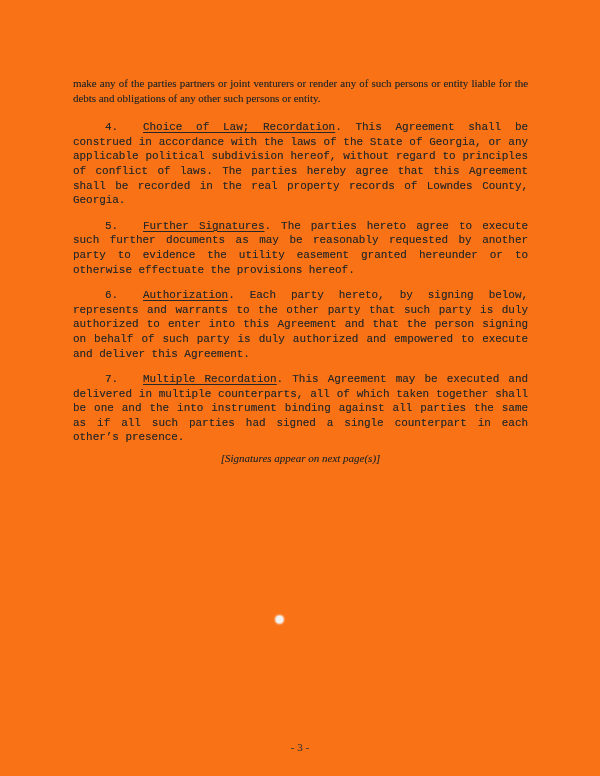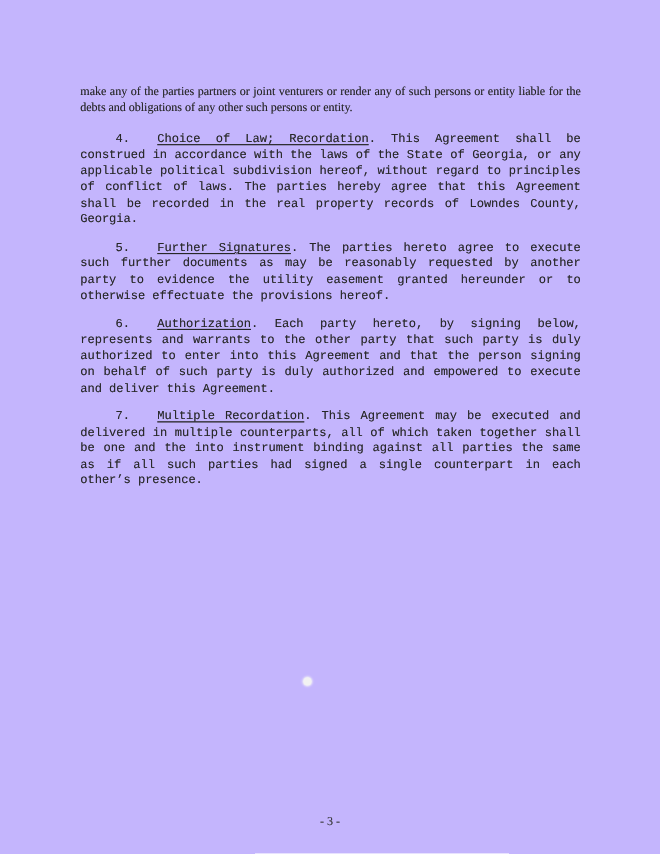--- a/index.html
+++ b/index.html
@@ -4,21 +4,21 @@
 <style>
   html, body {
     margin: 0;
     padding: 0;
     background: #ffffff;
   }
   .page {
     position: relative;
     width: 600px;
     height: 776px;
-    background: #c4b5fd;
+    background: #f97316;
     overflow: hidden;
     font-family: "Liberation Serif", "DejaVu Serif", serif;
     color: #272727;
   }
   .content {
     position: absolute;
     left: 73px;
     top: 76px;
     width: 455px;
   }
@@ -97,18 +97,19 @@
     </p>
 
     <p class="para section">
       <span class="sec-num">6.</span><span class="sec-heading">Authorization</span><span>. </span><span>Each party hereto, by signing below, represents and warrants to the other party that such party is duly authorized to enter into this Agreement and that the person signing on behalf of such party is duly authorized and empowered to execute and deliver this Agreement.</span>
     </p>
 
     <p class="para section last-section">
       <span class="sec-num">7.</span><span class="sec-heading">Multiple Recordation</span><span>. </span><span>This Agreement may be executed and delivered in multiple counterparts, all of which taken together shall be one and the into instrument binding against all parties the same as if all such parties had signed a single counterpart in each other’s presence.</span>
     </p>
 
+    <p class="sig-note">[Signatures appear on next page(s)]</p>
   </div>
 
   <div class="scan-artifact"></div>
 
   <div class="footer">- 3 -</div>
 </div>
 
 </body></html>

